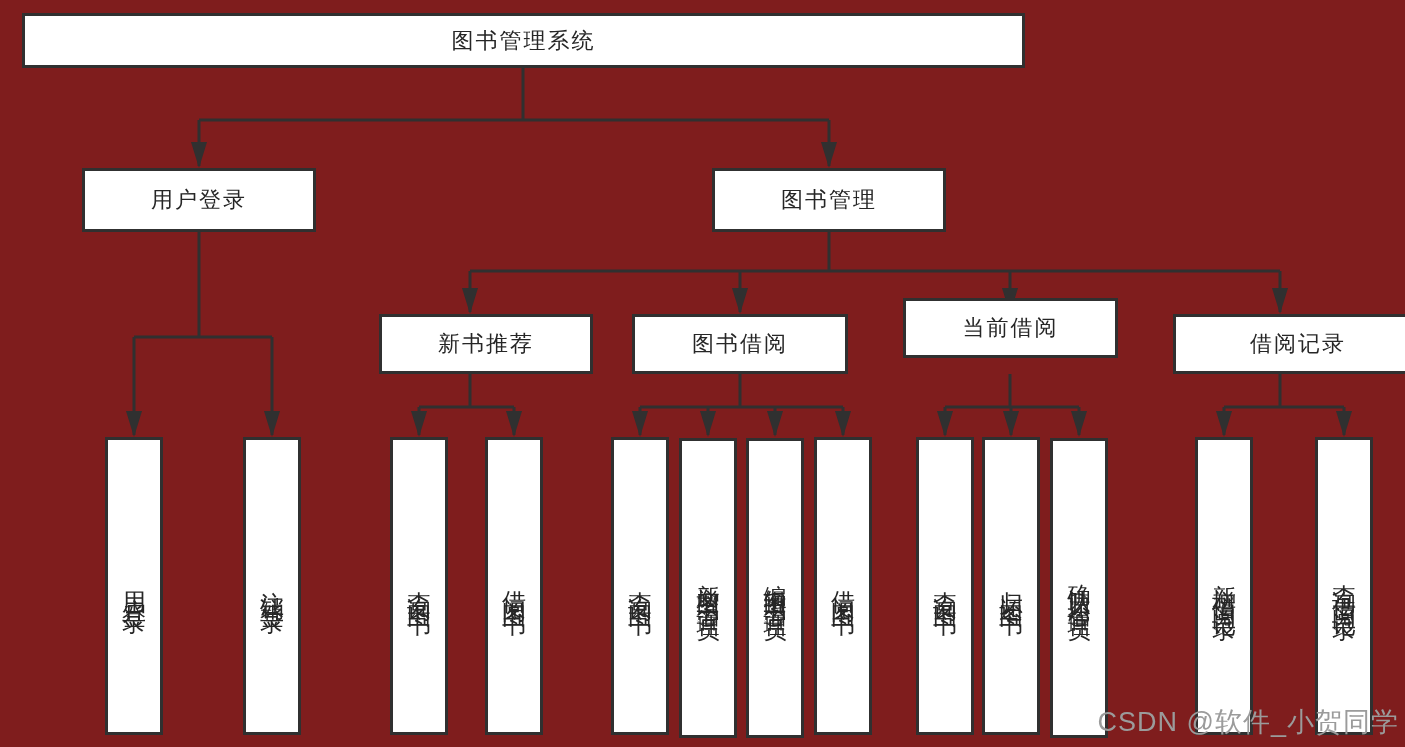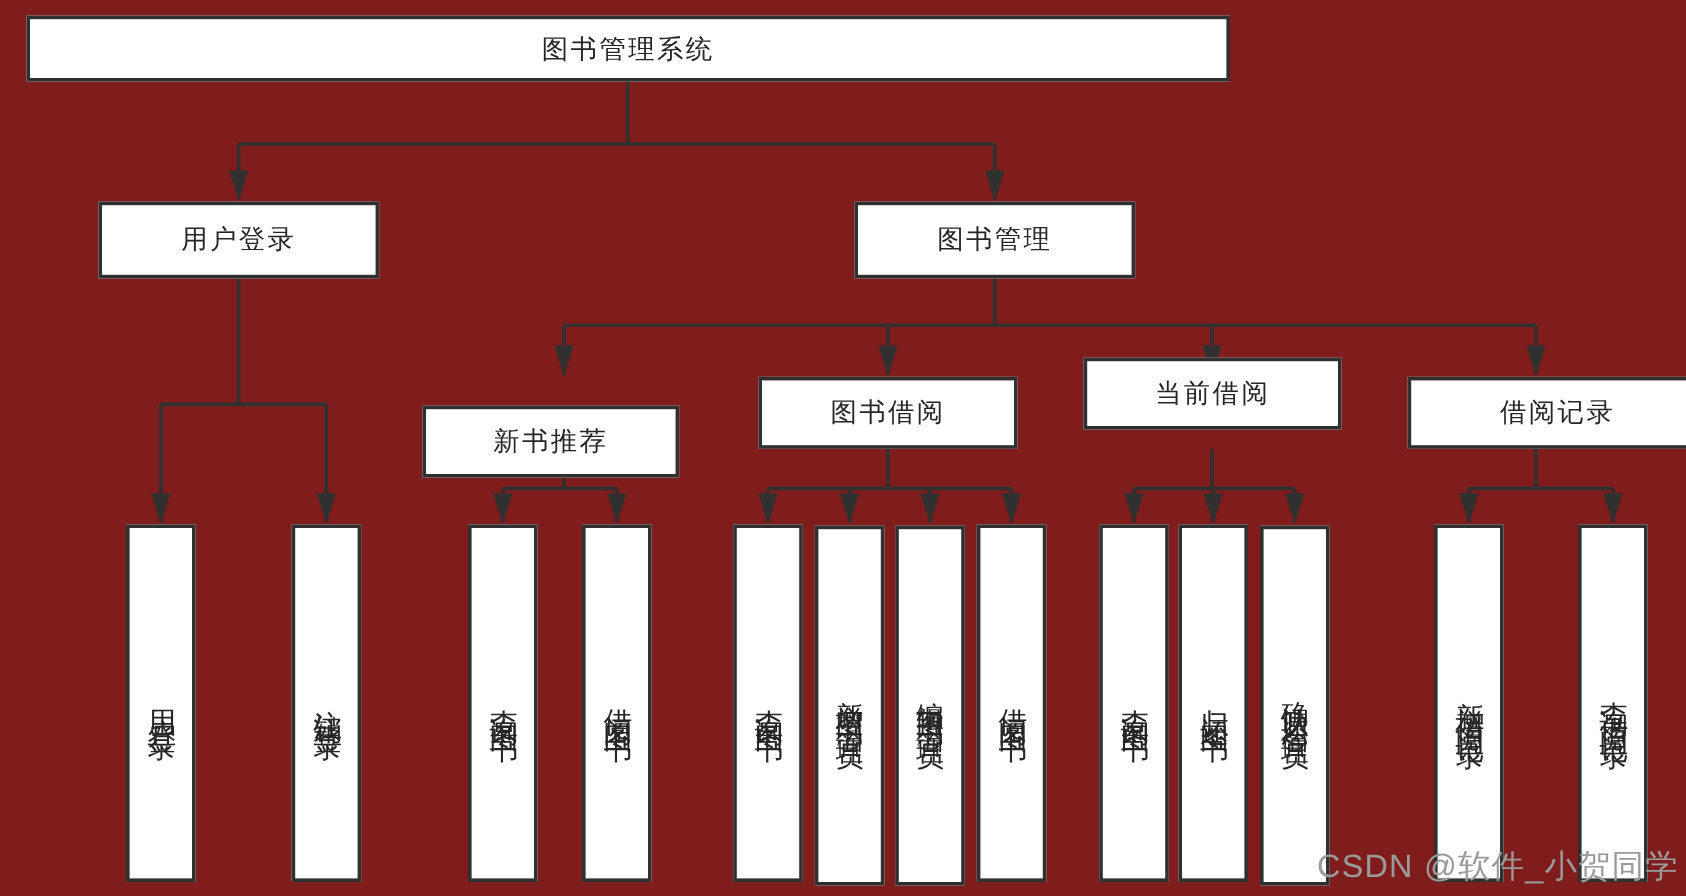--- a/index.html
+++ b/index.html
@@ -135,21 +135,21 @@
     <span class="h-label">图书管理系统</span>
   </div>
 
   <div class="node" style="left:82px; top:168px; width:234px; height:64px;">
     <span class="h-label">用户登录</span>
   </div>
   <div class="node" style="left:712px; top:168px; width:234px; height:64px;font-family:Liberation Mono, monospace;">
     <span class="h-label">图书管理</span>
   </div>
 
-  <div class="node" style="left:352px; top:314px; width:214px; height:60px;margin-top:24px;">
+  <div class="node" style="left:379px; top:314px; width:214px; height:60px;">
     <span class="h-label">新书推荐</span>
   </div>
   <div class="node" style="left:632px; top:314px; width:216px; height:60px;">
     <span class="h-label">图书借阅</span>
   </div>
   <div class="node" style="left:903px; top:298px; width:215px; height:60px;">
     <span class="h-label">当前借阅</span>
   </div>
   <div class="node" style="left:1173px; top:314px; width:250px; height:60px;">
     <span class="h-label">借阅记录</span>

